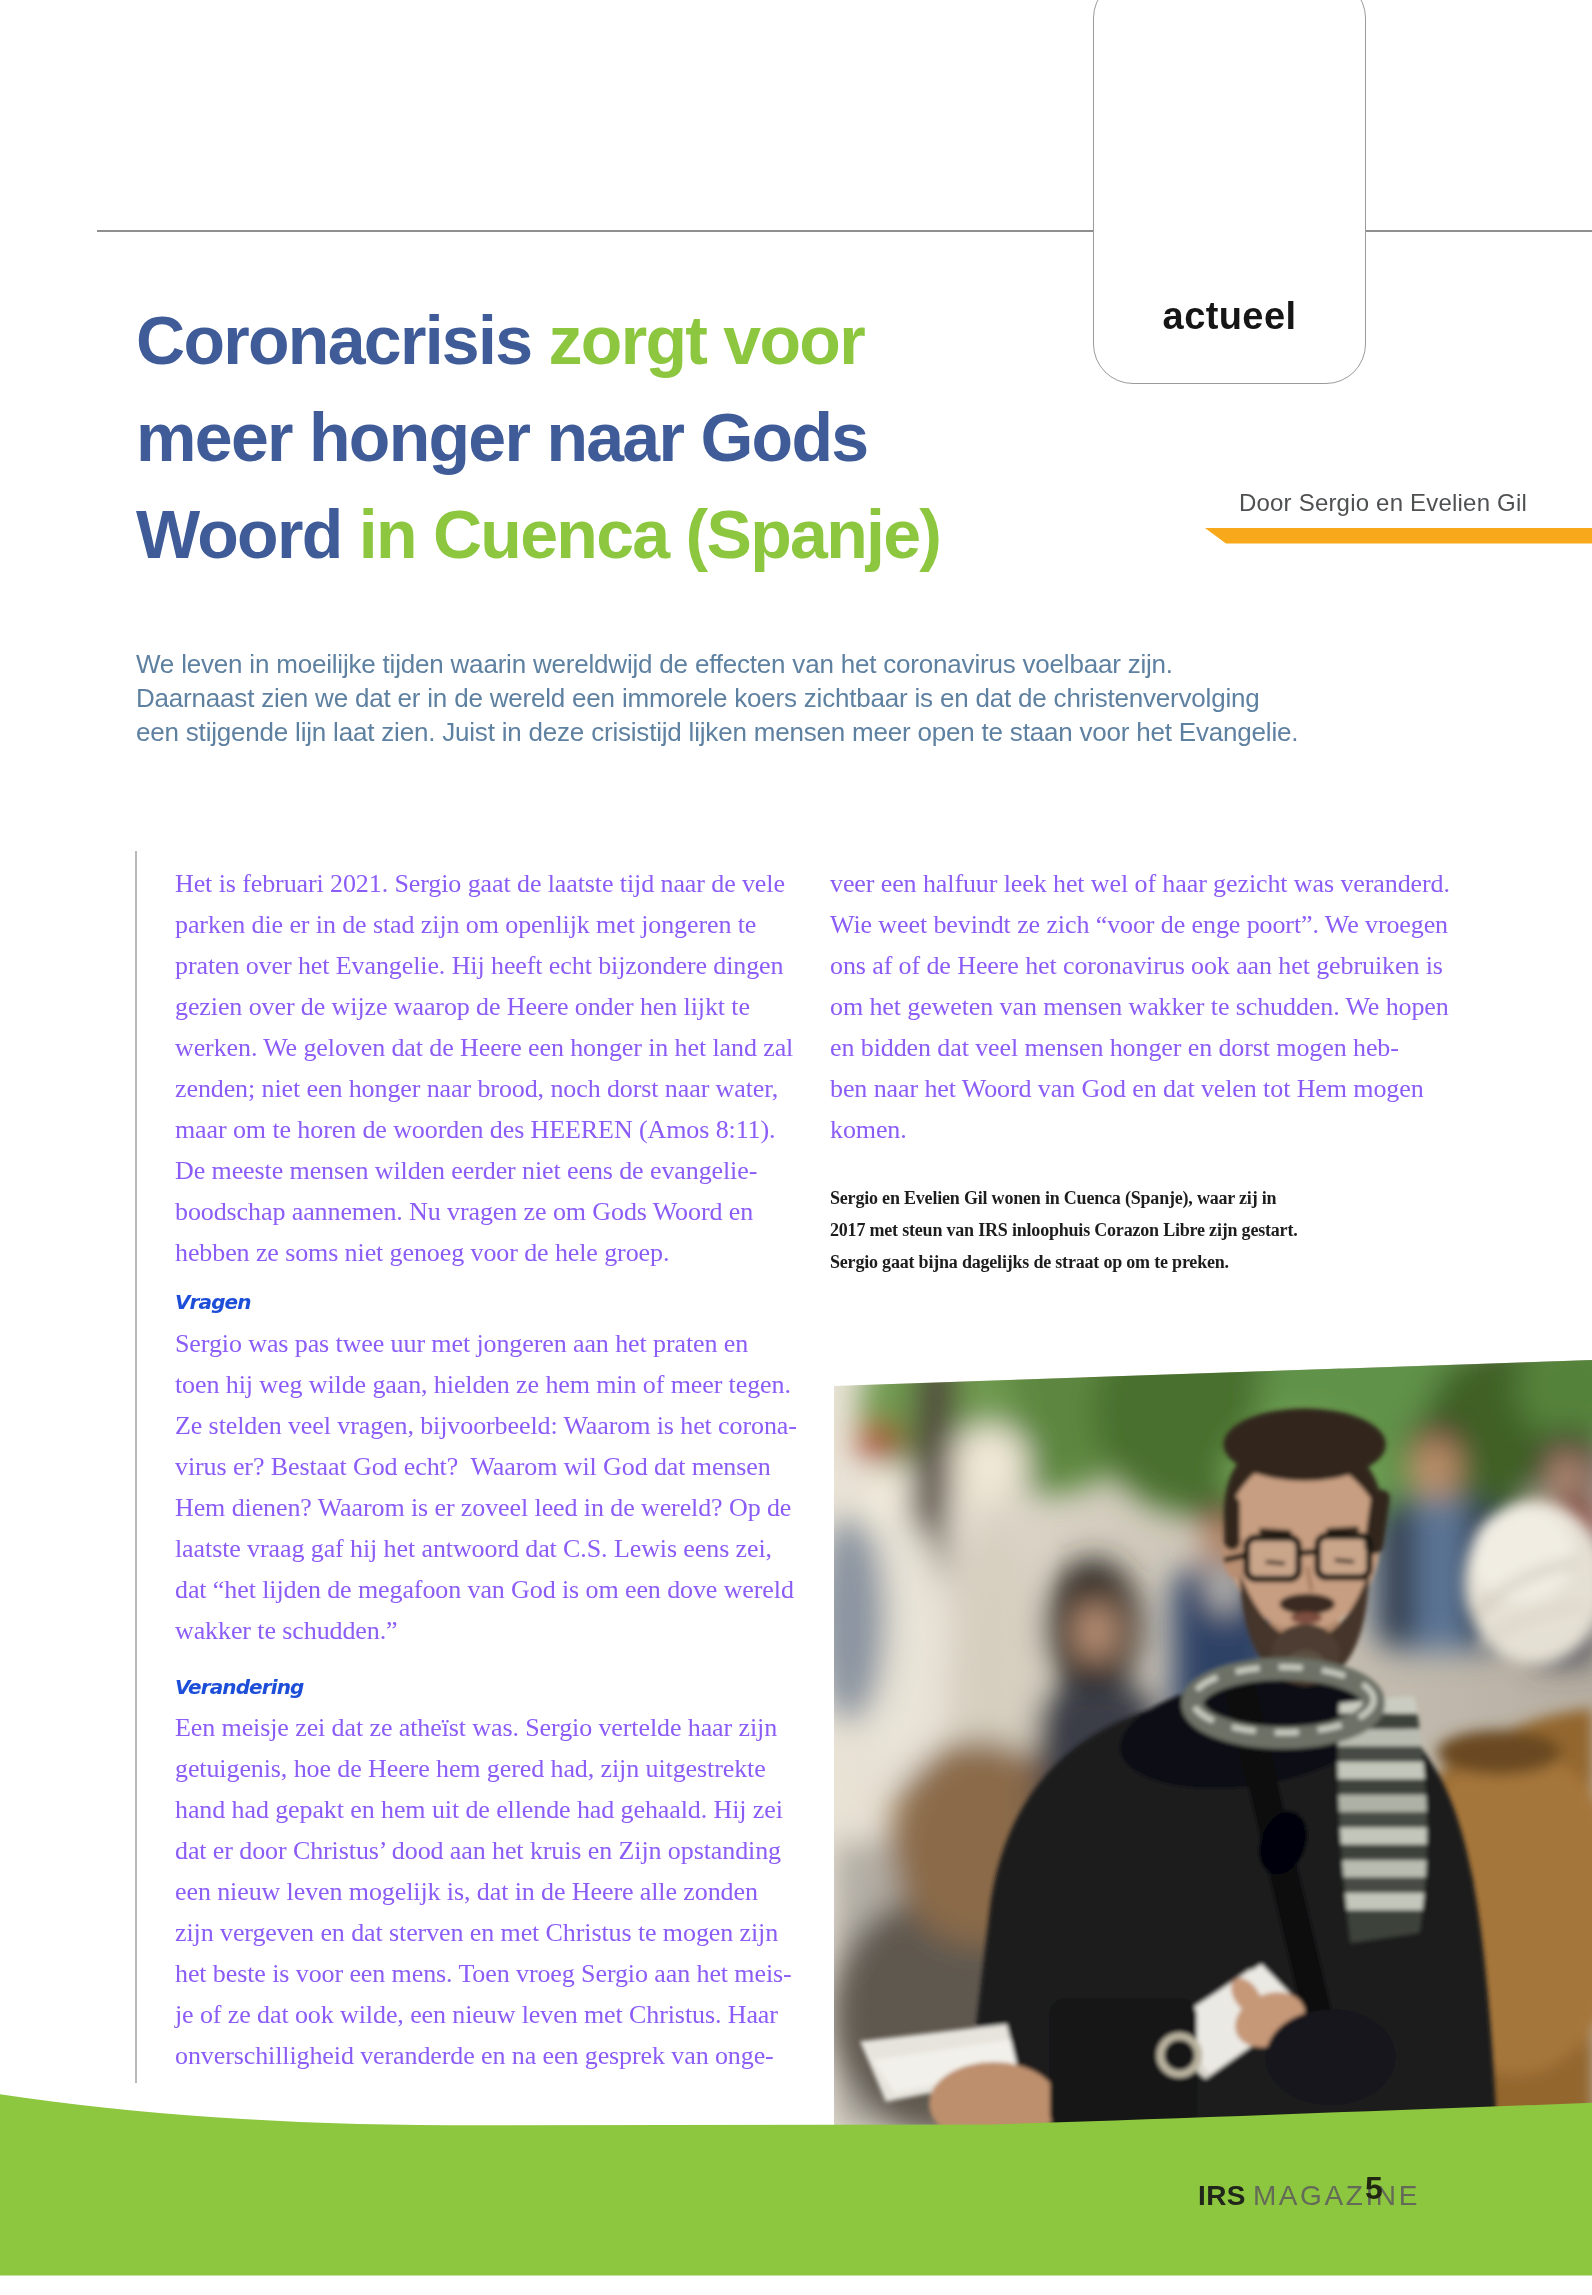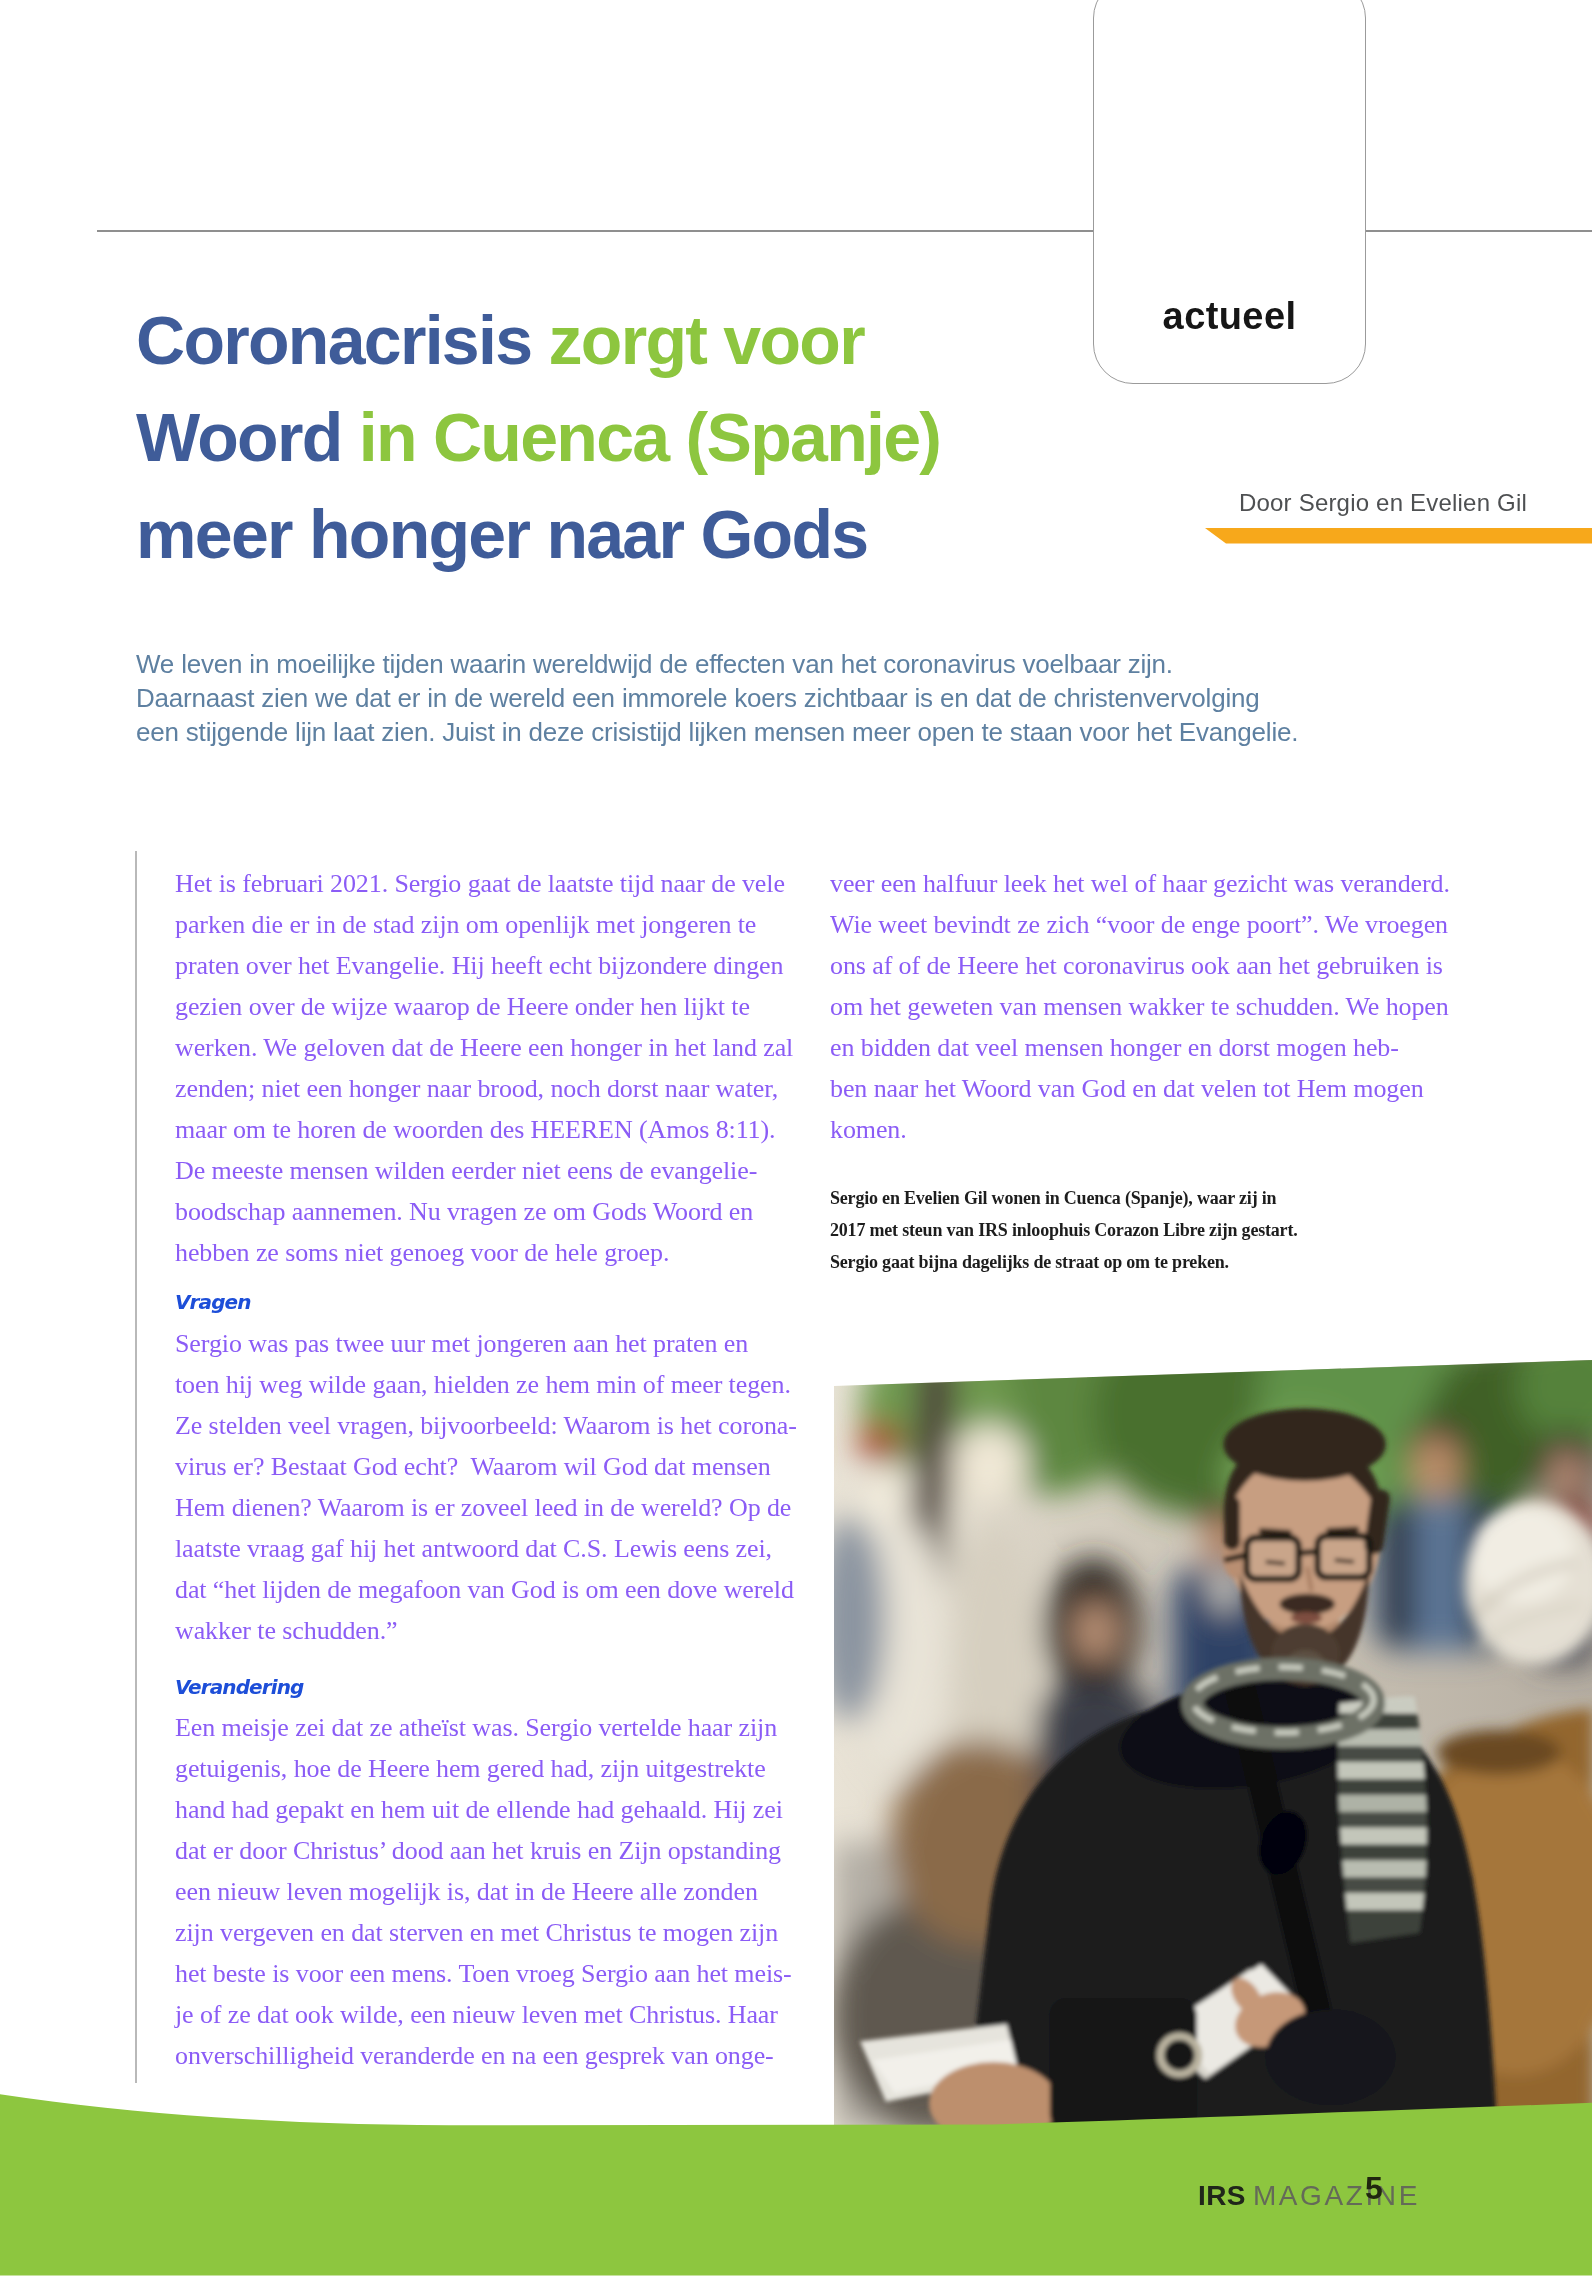--- a/index.html
+++ b/index.html
@@ -109,22 +109,22 @@
 <div id="page">
 
   <div class="abs" id="top-rule"></div>
 
   <div class="abs" id="tab">
     <div id="tab-label">actueel</div>
   </div>
 
   <div class="abs" id="title">
     <div><span class="t-blue">Coronacrisis </span><span class="t-green">zorgt voor</span></div>
+    <div><span class="t-blue">meer honger naar Gods</span></div>
     <div><span class="t-blue">Woord </span><span class="t-green">in Cuenca (Spanje)</span></div>
-    <div><span class="t-blue">meer honger naar Gods</span></div>
   </div>
 
   <div class="abs" id="byline">Door Sergio en Evelien Gil</div>
   <div class="abs" id="orange-bar"></div>
 
   <div class="abs pre" id="intro">We leven in moeilijke tijden waarin wereldwijd de effecten van het coronavirus voelbaar zijn.
 Daarnaast zien we dat er in de wereld een immorele koers zichtbaar is en dat de christenvervolging
 een stijgende lijn laat zien. Juist in deze crisistijd lijken mensen meer open te staan voor het Evangelie.</div>
 
   <div class="abs" id="v-rule"></div>

